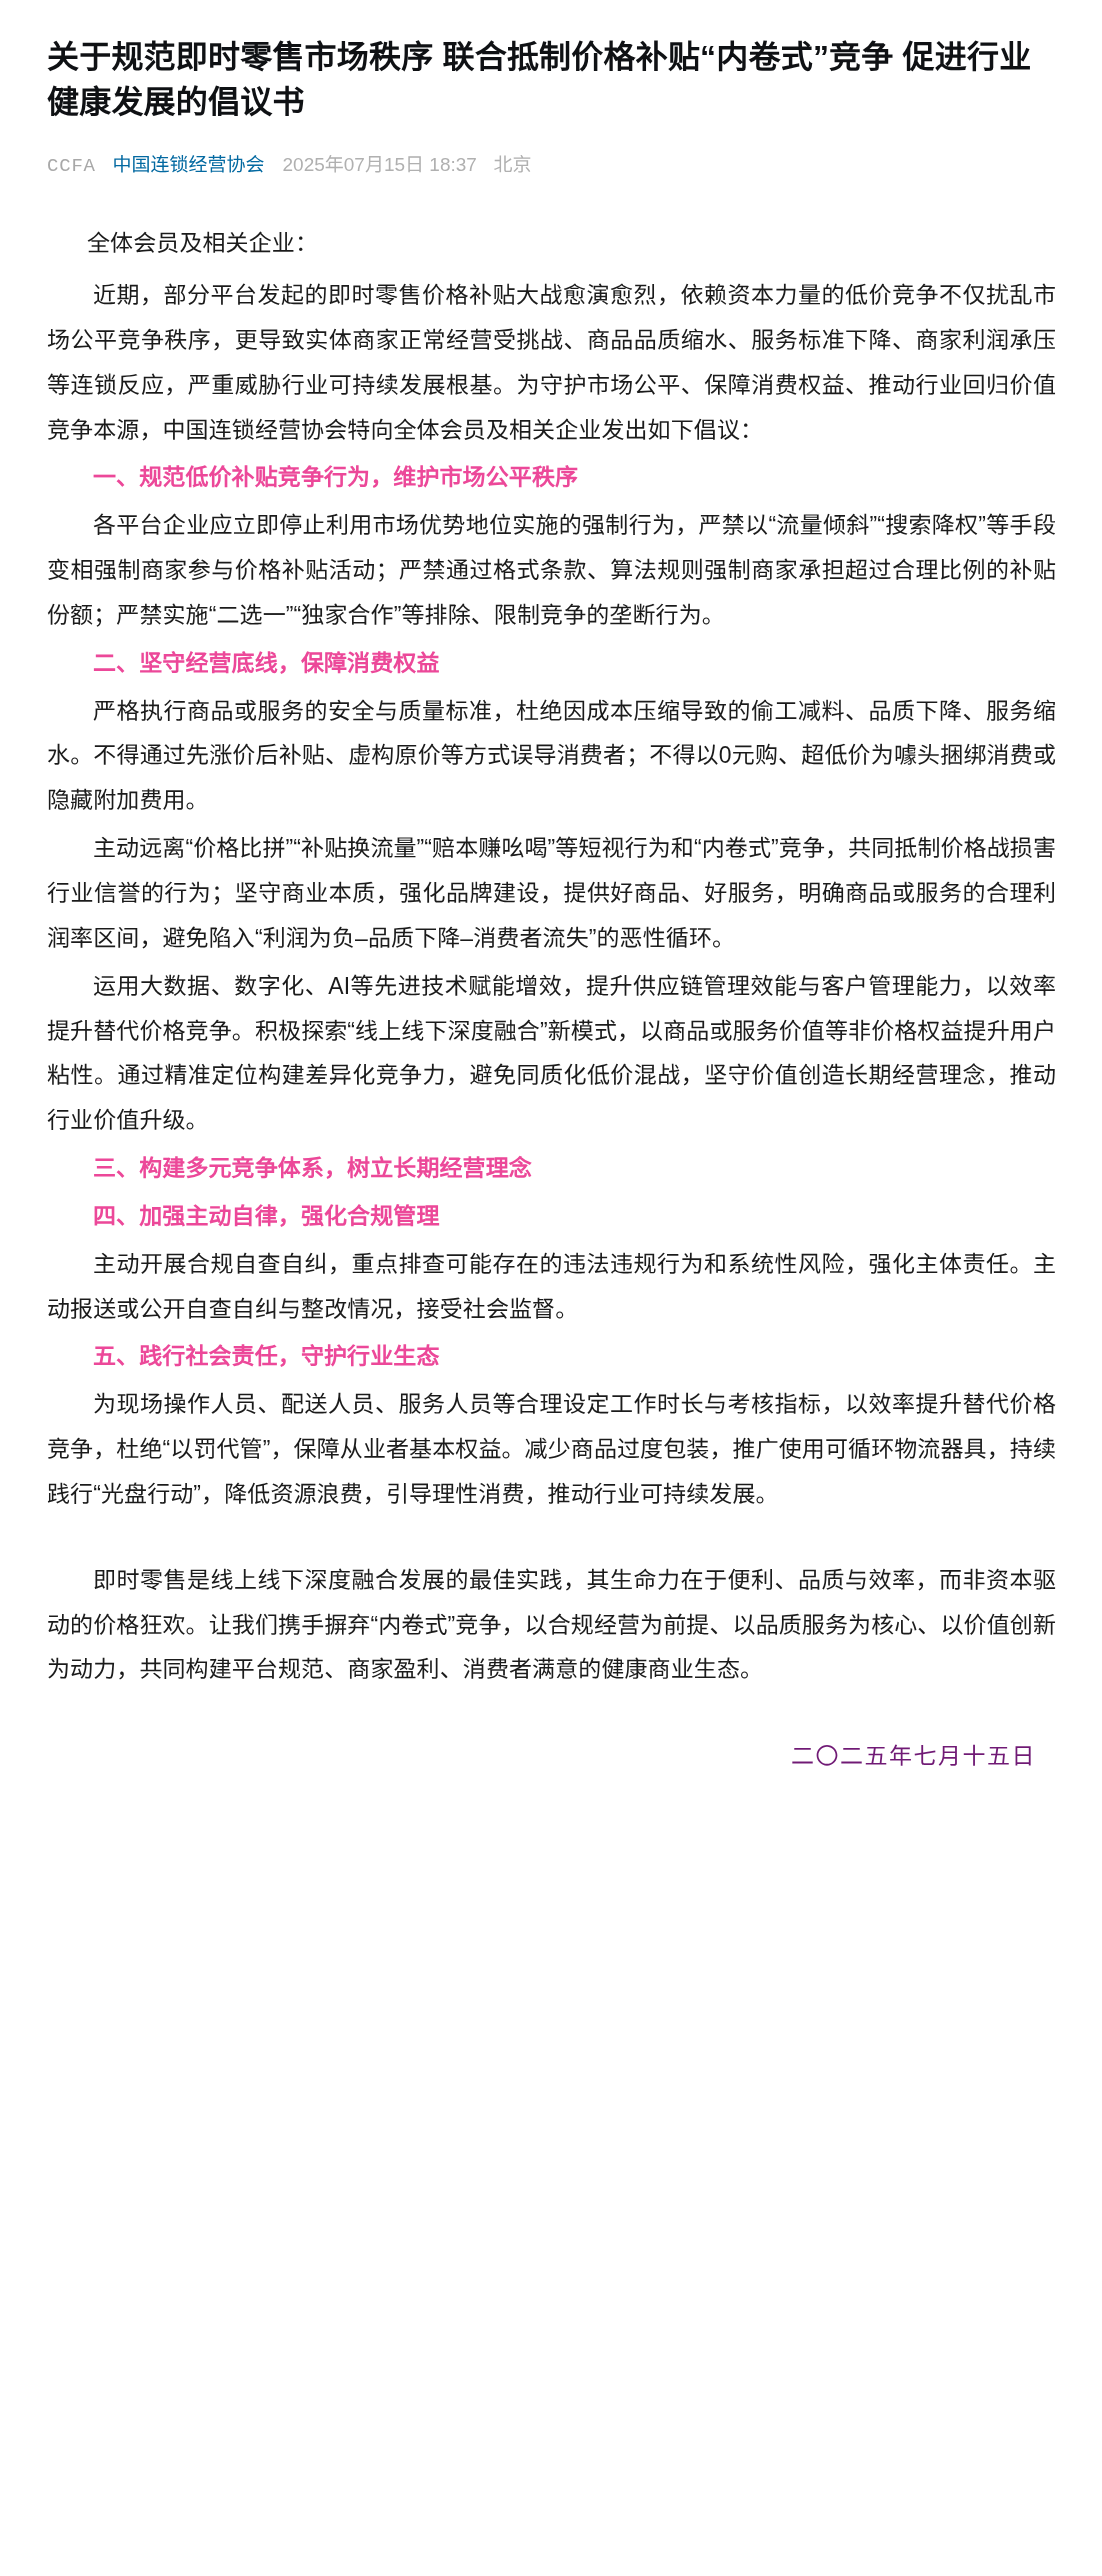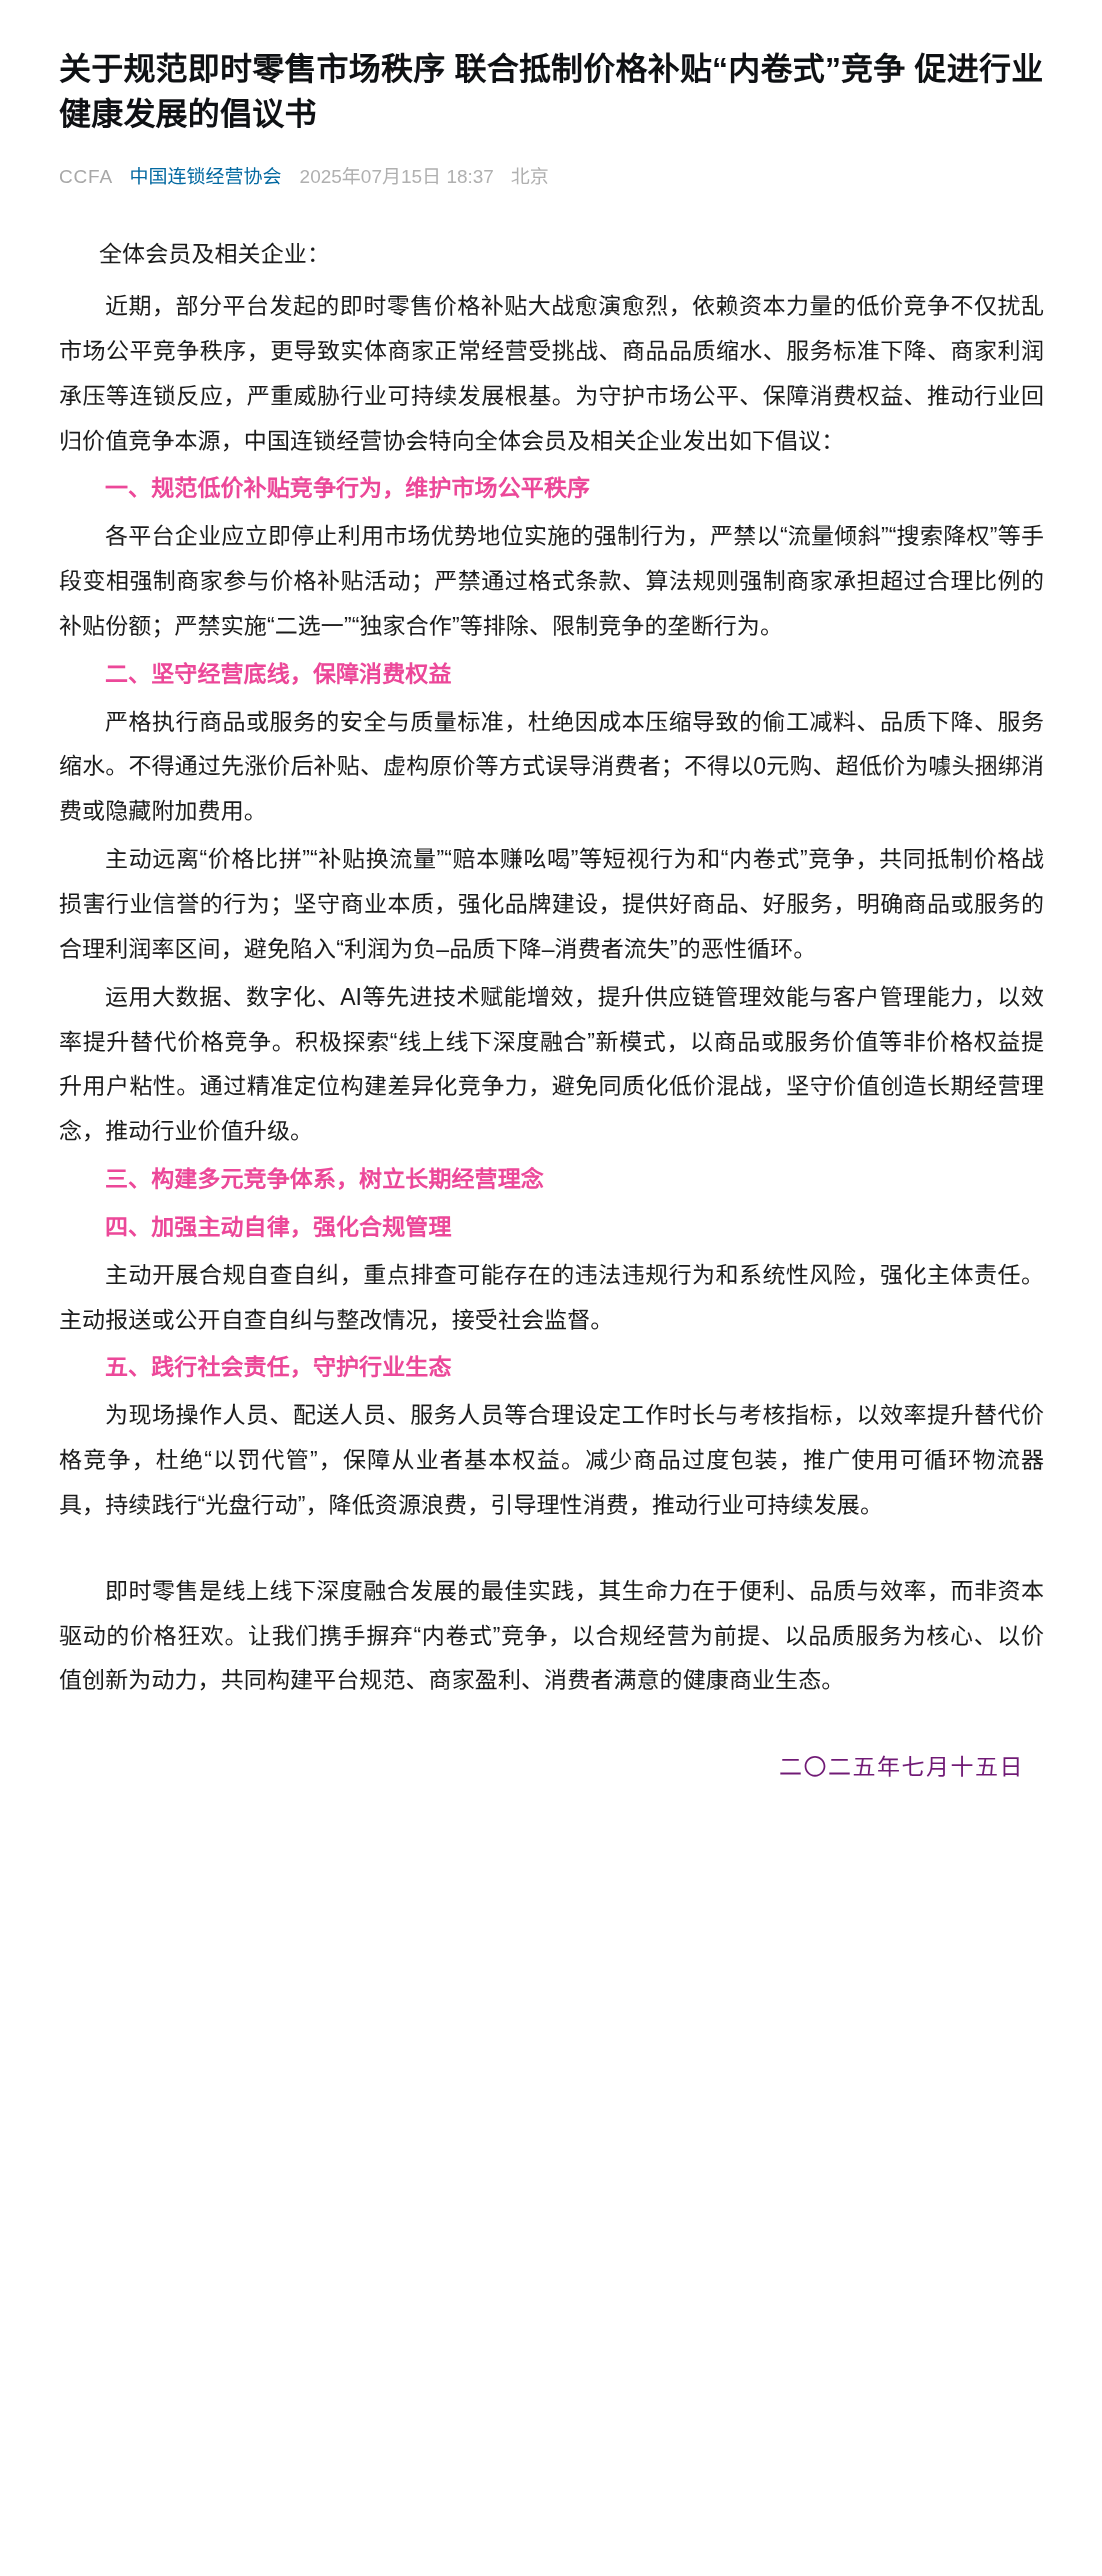--- a/index.html
+++ b/index.html
@@ -14,21 +14,21 @@
     font-family: "Liberation Sans", "DejaVu Sans", sans-serif;
     -webkit-font-smoothing: antialiased;
     color: #1a1a1a;
   }
 
   .page {
     width: 1103px;
     min-height: 2576px;
     box-sizing: border-box;
     background: #ffffff;
-    padding: 12px;
+    padding: 0;
     position: relative;
   }
 
   
   .article-header {
     padding: 35px 47px 0 47px;
   }
 
   .article-title {
     font-size: 32px;
@@ -47,20 +47,21 @@
     flex-wrap: nowrap;
     font-size: 19px;
     line-height: 1.3;
     white-space: nowrap;
   }
   .meta-source-code {
     color: #a8a8a8;
     letter-spacing: 0.8px;
     margin-right: 16.7px;
     font-weight: 400;
+    font-family: Liberation Mono, monospace;
   }
   .meta-account {
     color: #0369a1;
     margin-right: 18px;
     font-weight: 400;
   }
   .meta-datetime {
     color: #b0b0b0;
     margin-right: 16.7px;
     font-weight: 400;

